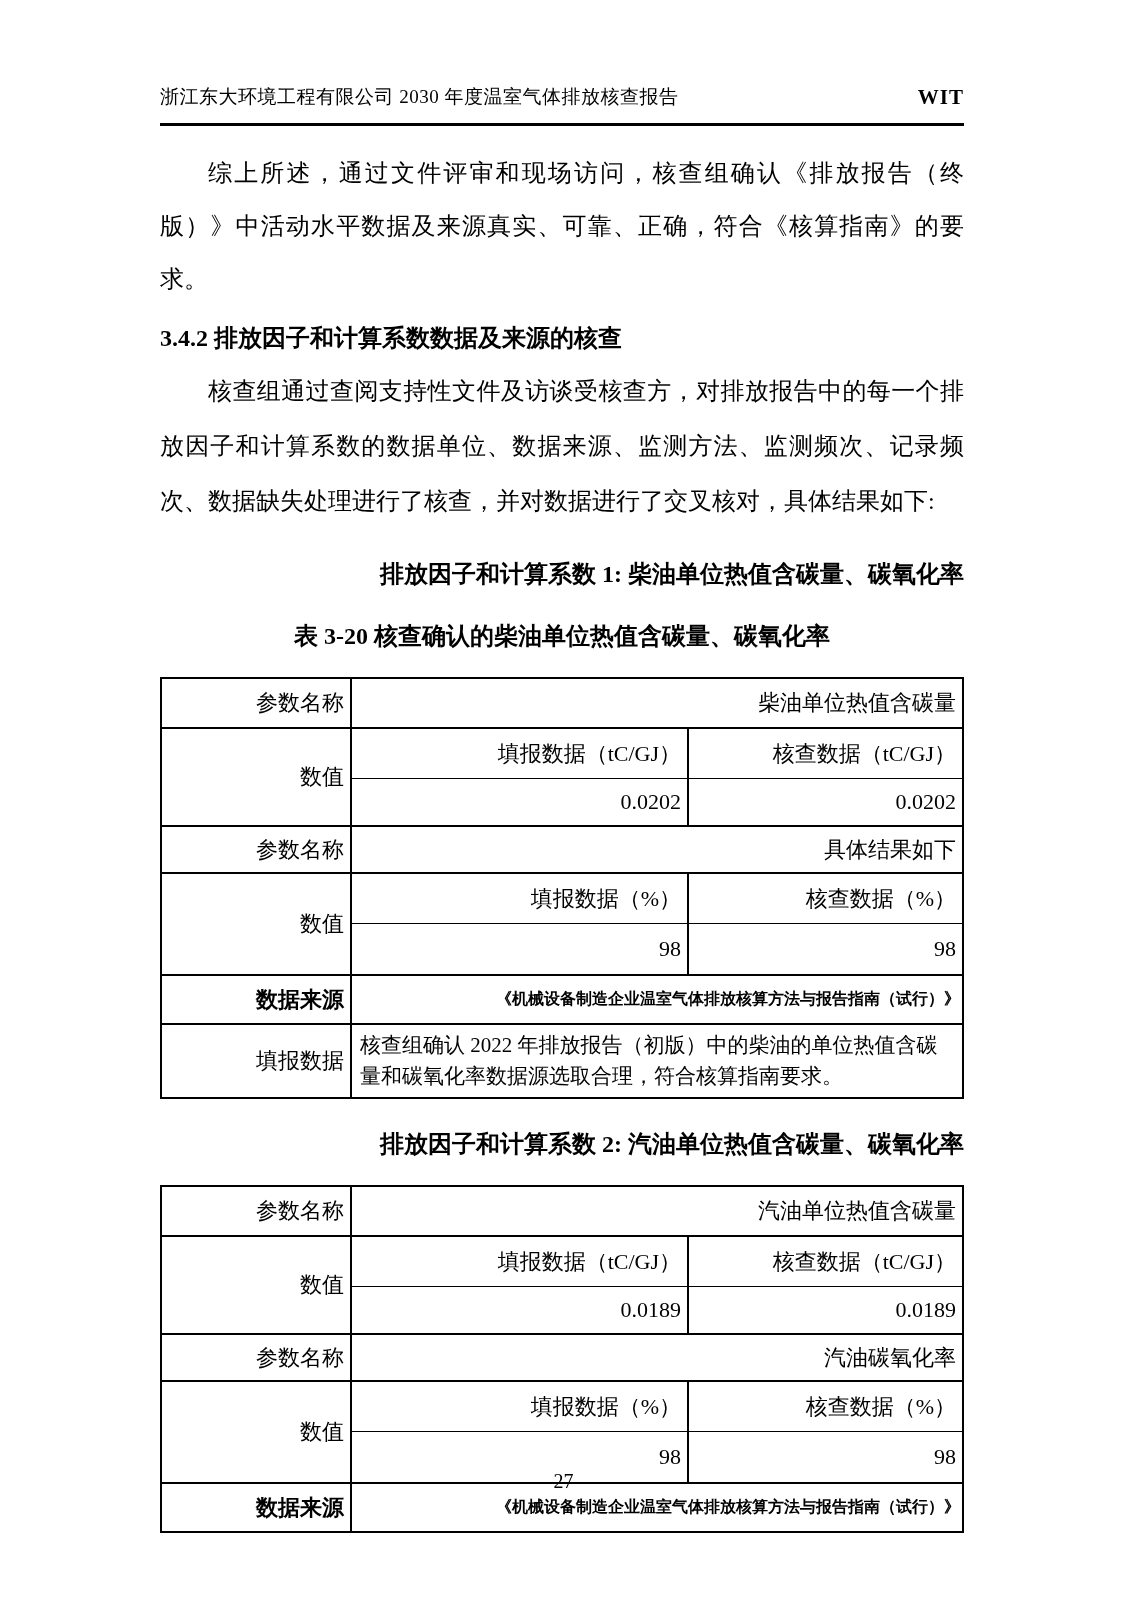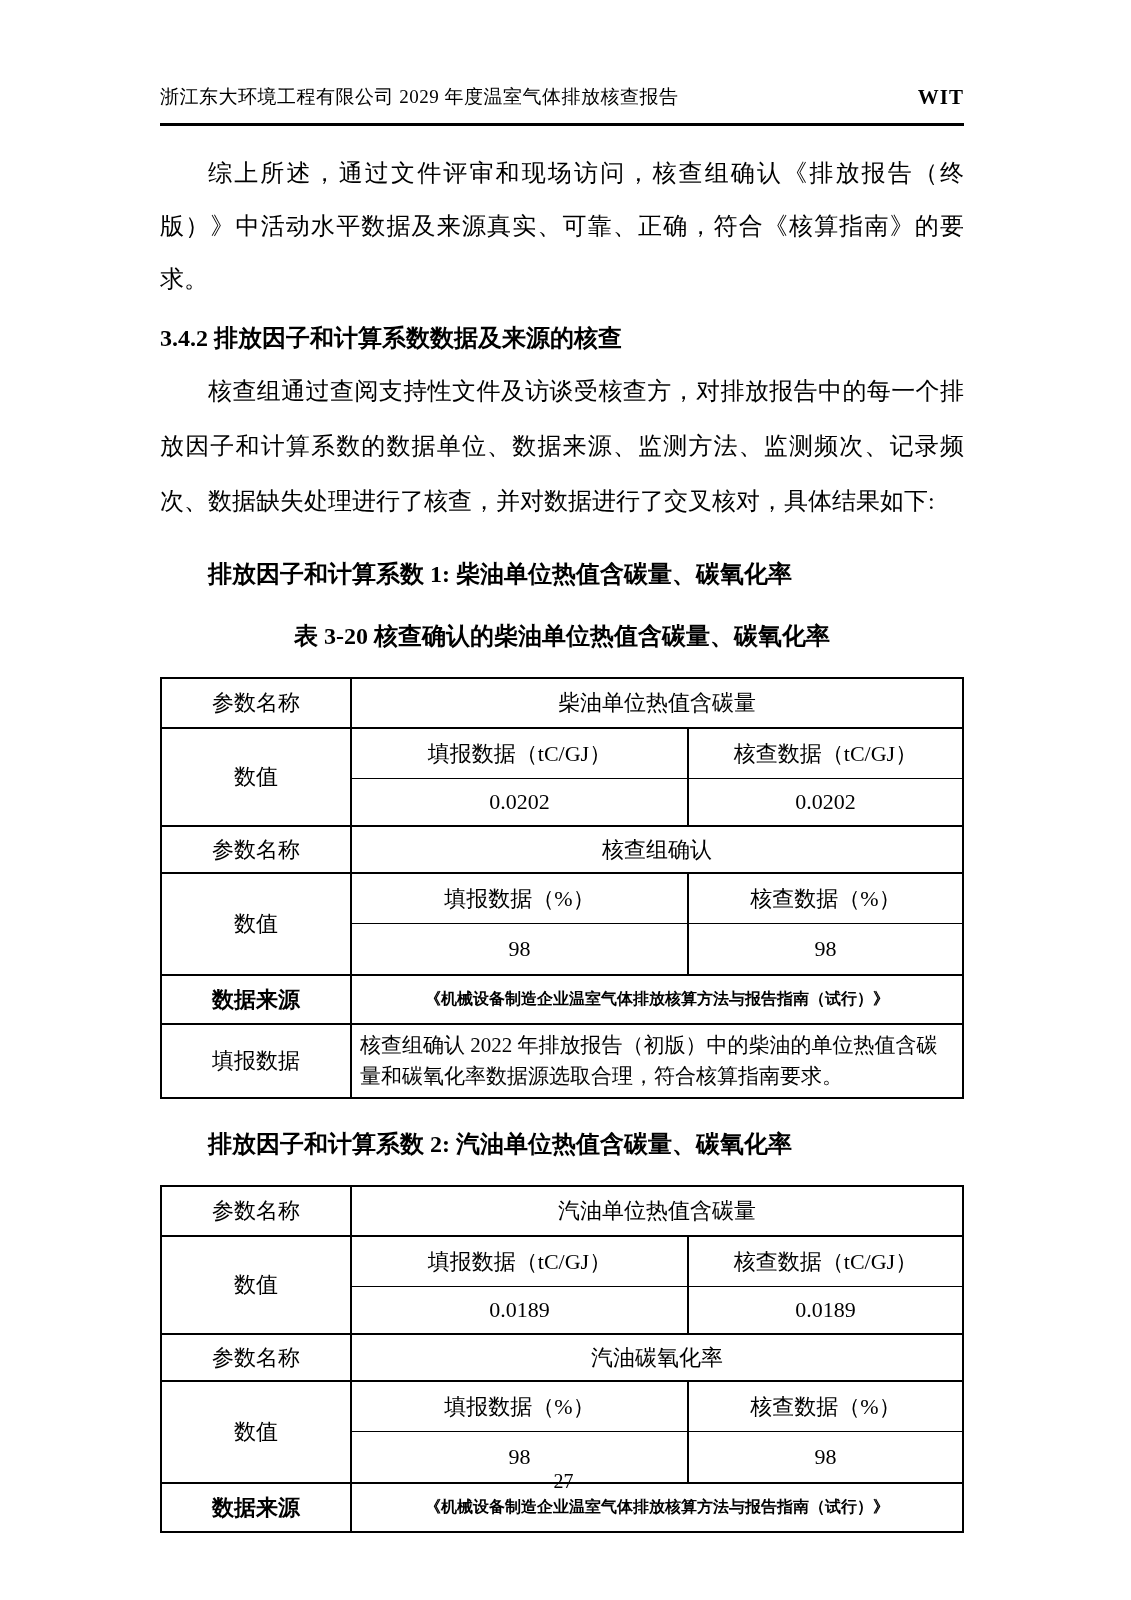--- a/index.html
+++ b/index.html
@@ -28,36 +28,36 @@
   }
   .p1 { margin-top:21px; }
   .sec-heading {
     font-size:24px; font-weight:bold; line-height:30px;
     margin:17px 0 0 0;
   }
   .p2 { margin-top:11px; line-height:55px; }
 
   .ef-heading {
     font-size:24px; font-weight:bold; line-height:30px;
-    text-indent:2em; margin:30px 0 0 0;
+    text-indent:2em; margin:30px 0 0 0;text-align:right;
   }
   .tbl-caption {
     font-size:24px; font-weight:bold; text-align:center;
     line-height:30px; margin:32px 0 0 0;
   }
 
   
   table.vtab {
     width:100%; border-collapse:collapse; table-layout:fixed;
     margin-top:26px;
     font-size:22px;
   }
   table.vtab td {
     border:2px solid #000;
-    text-align:center; vertical-align:middle;
+    text-align:right; vertical-align:middle;
     padding:2px 6px;
     overflow:hidden;
   }
   table.vtab .bb-thin { border-bottom-width:1px; }
   table.vtab .bt-thin { border-top-width:1px; }
   table.vtab .src   { font-size:16px; padding:2px 2px; }
   table.vtab .concl {
     text-align:left; font-size:21px; line-height:31px; padding:4px 8px;
   }
   tr.rh-a  td { height:44px; }
@@ -73,21 +73,21 @@
     position:absolute; left:0; right:4px; top:1470px;
     text-align:center; font-size:20px;
   }
 </style>
 </head>
 <body>
 
 <div class="page">
 
   <div class="doc-header">
-    <span class="hdr-title">浙江东大环境工程有限公司 2029 年度温室气体排放核查报告</span>
+    <span class="hdr-title">浙江东大环境工程有限公司 2030 年度温室气体排放核查报告</span>
     <span class="hdr-logo">WIT</span>
   </div>
 
   <p class="para p1">综上所述，通过文件评审和现场访问，核查组确认《排放报告（终版）》中活动水平数据及来源真实、可靠、正确，符合《核算指南》的要求。</p>
 
   <div class="sec-heading">3.4.2 排放因子和计算系数数据及来源的核查</div>
 
   <p class="para p2">核查组通过查阅支持性文件及访谈受核查方，对排放报告中的每一个排放因子和计算系数的数据单位、数据来源、监测方法、监测频次、记录频次、数据缺失处理进行了核查，并对数据进行了交叉核对，具体结果如下:</p>
 
   <div class="ef-heading">排放因子和计算系数 1: 柴油单位热值含碳量、碳氧化率</div>
@@ -109,21 +109,21 @@
       <td rowspan="2">数值</td>
       <td class="bb-thin">填报数据（tC/GJ）</td>
       <td class="bb-thin">核查数据（tC/GJ）</td>
     </tr>
     <tr class="rh-c">
       <td class="bt-thin">0.0202</td>
       <td class="bt-thin">0.0202</td>
     </tr>
     <tr class="rh-d">
       <td>参数名称</td>
-      <td colspan="2">核查组确认</td>
+      <td colspan="2">具体结果如下</td>
     </tr>
     <tr class="rh-b">
       <td rowspan="2">数值</td>
       <td class="bb-thin">填报数据（%）</td>
       <td class="bb-thin">核查数据（%）</td>
     </tr>
     <tr class="rh-e">
       <td class="bt-thin">98</td>
       <td class="bt-thin">98</td>
     </tr>

